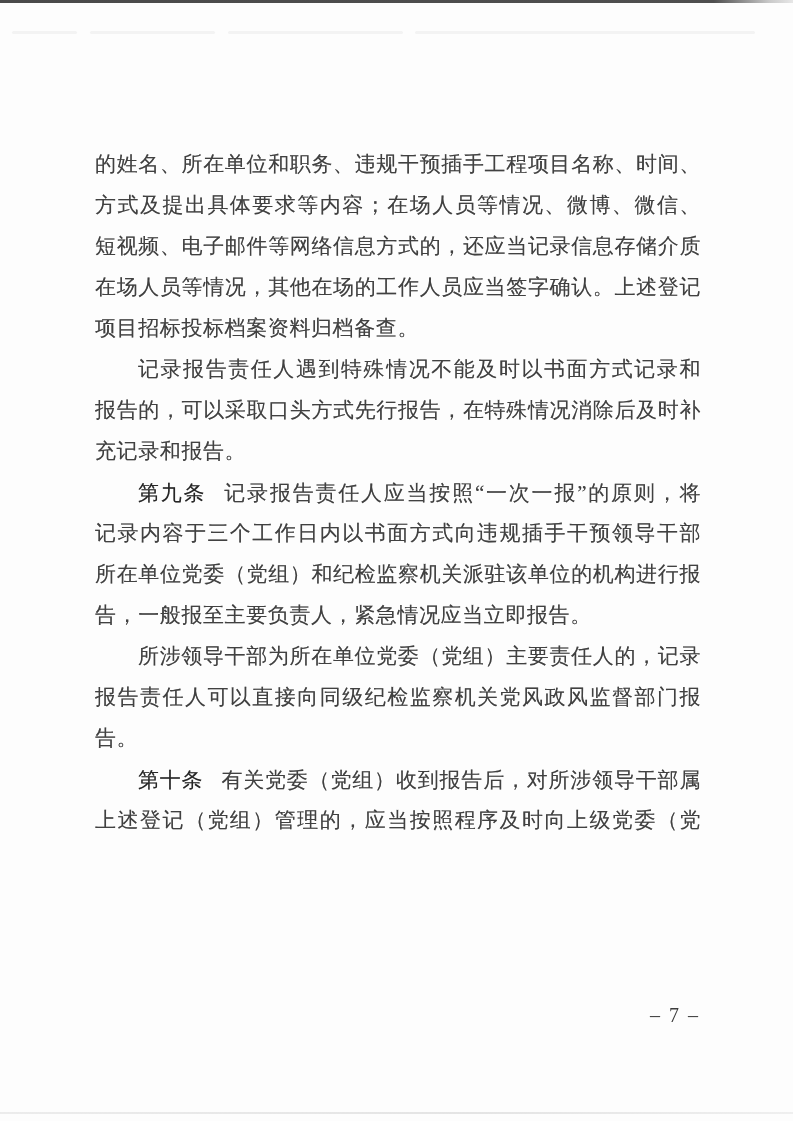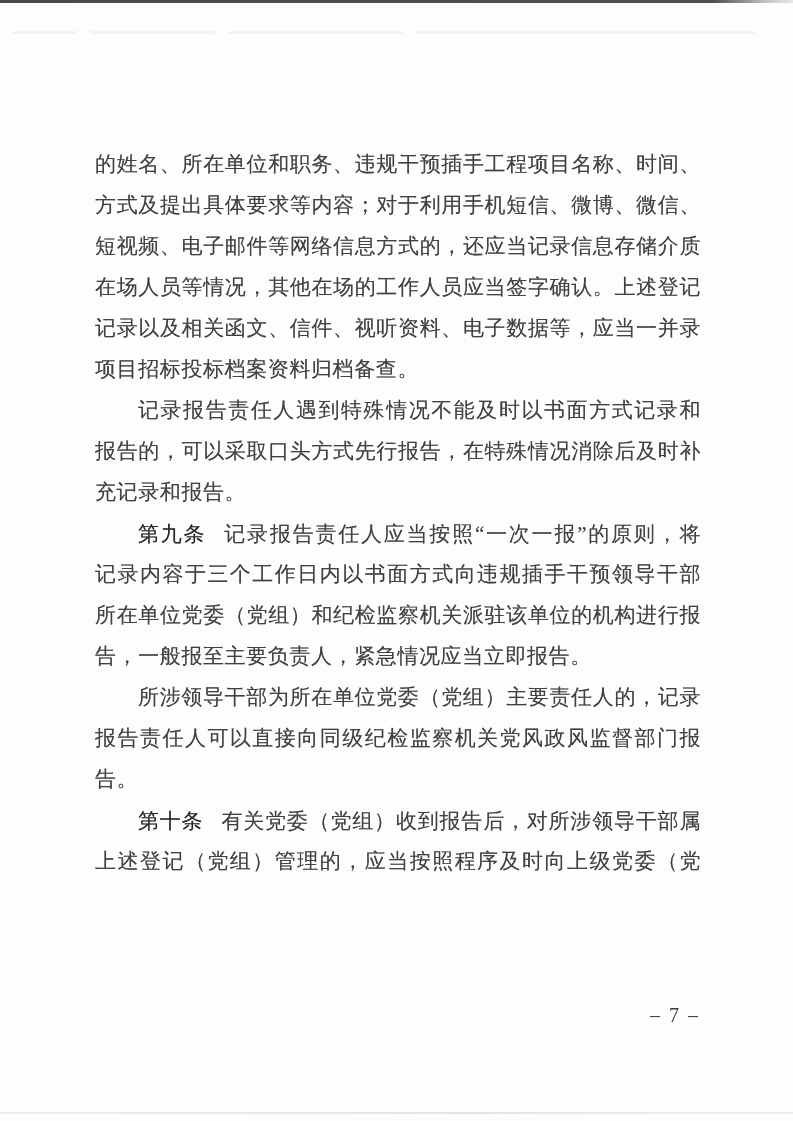--- a/index.html
+++ b/index.html
@@ -92,24 +92,23 @@
 <div class="page">
 
   <div class="scan-edge-top"></div>
   <div class="scan-smudge smudge-1"></div>
   <div class="scan-smudge smudge-2"></div>
   <div class="scan-smudge smudge-3"></div>
   <div class="scan-smudge smudge-4"></div>
 
   <div class="textblock">
     <div class="line"><span>的姓名、所在单位和职务、违规干预插手工程项目名称、时间、</span></div>
-    <div class="line"><span>方式及提出具体要求等内容；对于利用手机短信、微博、微信、</span></div>
+    <div class="line"><span>方式及提出具体要求等内容；在场人员等情况、微博、微信、</span></div>
     <div class="line"><span>短视频、电子邮件等网络信息方式的，还应当记录信息存储介质</span></div>
     <div class="line"><span>在场人员等情况，其他在场的工作人员应当签字确认。上述登记</span></div>
-    <div class="line"><span>记录以及相关函文、信件、视听资料、电子数据等，应当一并录</span></div>
     <div class="line para-end"><span>项目招标投标档案资料归档备查。</span></div>
 
     <div class="line indent"><span>记录报告责任人遇到特殊情况不能及时以书面方式记录和</span></div>
     <div class="line"><span>报告的，可以采取口头方式先行报告，在特殊情况消除后及时补</span></div>
     <div class="line para-end"><span>充记录和报告。</span></div>
 
     <div class="line indent"><span class="term">第九条</span><span>记录报告责任人应当按照“一次一报”的原则，将</span></div>
     <div class="line"><span>记录内容于三个工作日内以书面方式向违规插手干预领导干部</span></div>
     <div class="line"><span>所在单位党委（党组）和纪检监察机关派驻该单位的机构进行报</span></div>
     <div class="line para-end"><span>告，一般报至主要负责人，紧急情况应当立即报告。</span></div>

